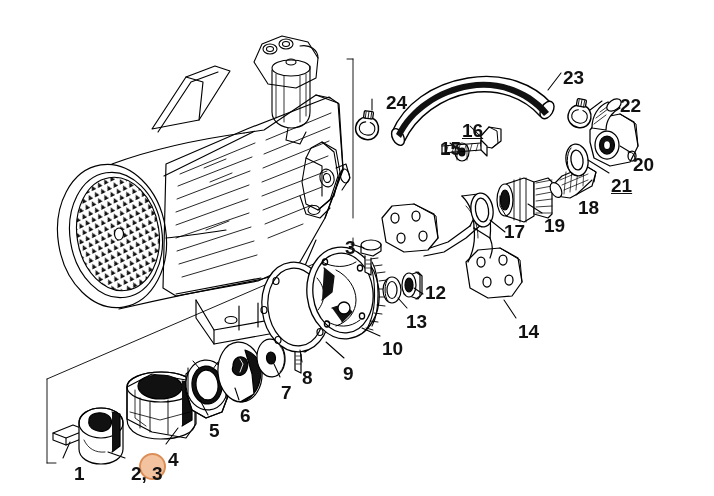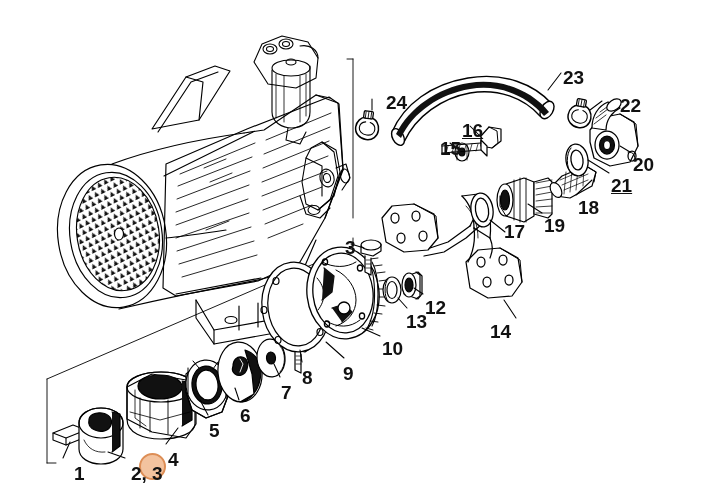--- a/index.html
+++ b/index.html
@@ -424,23 +424,23 @@
       <div class="lbl" style="left: 74px; top: 464px;">1</div>
       <div class="lbl" style="left: 131px; top: 464px;">2, 3</div>
       <div class="lbl" style="left: 168px; top: 450px;">4</div>
       <div class="lbl" style="left: 209px; top: 421px;">5</div>
       <div class="lbl" style="left: 240px; top: 406px;">6</div>
       <div class="lbl" style="left: 281px; top: 383px;">7</div>
       <div class="lbl" style="left: 302px; top: 368px;">8</div>
       <div class="lbl" style="left: 343px; top: 364px;">9</div>
       <div class="lbl" style="left: 382px; top: 339px;">10</div>
       <div class="lbl" style="left: 345px; top: 238px;">3</div>
-      <div class="lbl" style="left: 425px; top: 298px;">12</div>
+      <div class="lbl" style="left: 425px; top: 283px;">12</div>
       <div class="lbl" style="left: 406px; top: 312px;">13</div>
-      <div class="lbl" style="left: 490px; top: 322px;">14</div>
+      <div class="lbl" style="left: 518px; top: 322px;">14</div>
       <div class="lbl" style="left: 440px; top: 139px; text-align: right;">15</div>
       <div class="lbl" style="left: 462px; top: 121px; text-decoration: underline;">16</div>
       <div class="lbl" style="left: 504px; top: 222px;">17</div>
       <div class="lbl" style="left: 544px; top: 216px;">19</div>
       <div class="lbl" style="left: 578px; top: 198px;">18</div>
       <div class="lbl" style="left: 633px; top: 155px;">20</div>
       <div class="lbl" style="left: 611px; top: 176px; text-decoration: underline;">21</div>
       <div class="lbl" style="left: 620px; top: 96px;">22</div>
       <div class="lbl" style="left: 563px; top: 68px;">23</div>
       <div class="lbl" style="left: 386px; top: 93px;">24</div>

